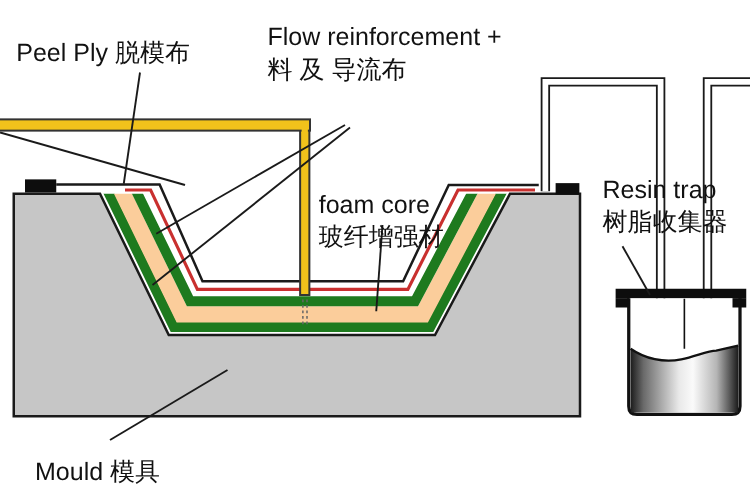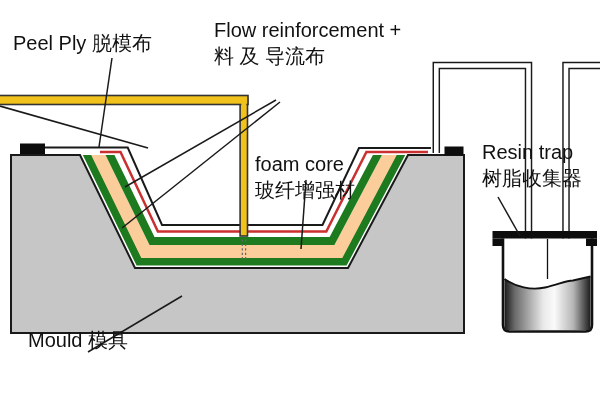--- a/index.html
+++ b/index.html
@@ -98,14 +98,14 @@
   <div class="label" style="left:255px;top:152px;">
     <div class="ln">foam core</div>
     <div class="ln">玻纤增强材</div>
   </div>
 
   <div class="label" style="left:482px;top:140px;">
     <div class="ln">Resin trap</div>
     <div class="ln">树脂收集器</div>
   </div>
 
-  <div class="label" style="left:28px;top:328px;text-align:center;">Mould 模具</div>
+  <div class="label" style="left:28px;top:366px;text-align:center;">Mould 模具</div>
 </div>
 
 </body></html>

